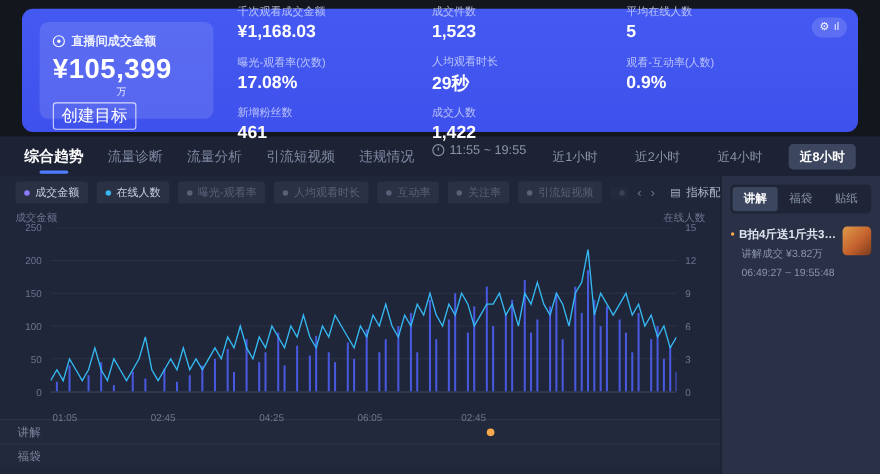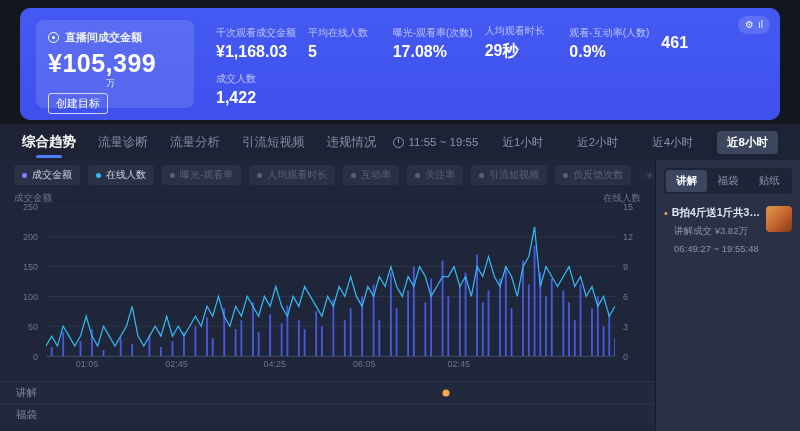--- a/index.html
+++ b/index.html
@@ -13,39 +13,39 @@
     border-radius:10px; height:112px; display:flex; align-items:center; padding:12px 16px; gap:18px; }
   .primary-card { background:rgba(255,255,255,0.12); border-radius:8px; width:158px; height:88px;
     padding:10px 12px 8px; display:flex; flex-direction:column; }
   .primary-head { display:flex; align-items:center; gap:6px; color:#eef1ff; font-size:11px; font-weight:700; }
   .target-icon { width:11px; height:11px; border:1.5px solid #fff; border-radius:50%;
     display:inline-flex; align-items:center; justify-content:center; }
   .target-icon::after { content:""; width:3px; height:3px; background:#fff; border-radius:50%; }
   .primary-value { color:#fff; font-size:25px; font-weight:800; letter-spacing:0.5px; margin-top:4px; }
   .primary-unit { color:rgba(255,255,255,0.85); font-size:9px; margin:-1px 0 0 58px; }
   .goal-btn { margin-top:3px; align-self:flex-start; border:1px solid rgba(255,255,255,0.75);
-    color:#fff; font-size:11px; padding:2px 7px; border-radius:3px; background:transparent; cursor:pointer; }
-  .metrics-grid { flex:1; display:grid; grid-template-columns:repeat(6,1fr); grid-template-rows:1fr 1fr;
+    color:#fff; font-size:15px; padding:2px 7px; border-radius:3px; background:transparent; cursor:pointer; }
+  .metrics-grid { flex:1; display:grid; grid-template-columns:repeat(3,1fr); grid-template-rows:1fr 1fr;
     column-gap:12px; row-gap:8px; padding:4px 30px 0 4px; }
   .metric { display:flex; flex-direction:column; justify-content:center; gap:3px; white-space:nowrap; }
   .metric .m-label { color:rgba(223,229,255,0.75); font-size:10px; }
   .metric .m-value { color:#fff; font-size:16px; font-weight:800; }
   .banner-actions { position:absolute; top:8px; right:10px; display:flex; gap:4px;
     background:rgba(255,255,255,0.14); border-radius:10px; padding:2px 7px; }
   .banner-actions .ba { color:#eef1ff; font-size:10px; cursor:pointer; line-height:14px; }
 
   
   .main-zone { flex:1; background:#1d2334; display:flex; flex-direction:column; }
   .header-row { height:36px; display:flex; align-items:center; padding:0 22px; gap:11px; }
   .main-tabs { display:flex; gap:22px; align-items:center; }
   .tab { color:#7f89a3; font-size:12.5px; cursor:pointer; position:relative; padding:6px 0; }
   .tab.active { color:#ffffff; font-size:13.5px; font-weight:800; }
   .tab.active::after { content:""; position:absolute; left:50%; transform:translateX(-50%);
     bottom:-1px; width:26px; height:3px; border-radius:2px; background:#4f7dff; }
-  .header-right { margin-left:auto; display:flex; align-items:center; gap:14px; }
+  .header-right { margin-left:auto; display:flex; align-items:flex-start; gap:14px; }
   .time-range { display:flex; align-items:center; gap:5px; color:#8a93a8; font-size:11.5px; }
   .clock-icon { width:11px; height:11px; border-radius:50%; border:1.3px solid #8a93a8; position:relative; }
   .clock-icon::after { content:""; position:absolute; left:4px; top:1.5px; width:1.2px; height:3.5px; background:#8a93a8; }
   .range-btn { color:#8a93a8; font-size:11.5px; padding:4px 10px; border-radius:4px; cursor:pointer; }
   .range-btn.active { background:#3c465e; color:#fff; font-weight:700; }
 
   .body-row { flex:1; display:flex; min-height:0; }
   .chart-panel { flex:1; min-width:0; display:flex; flex-direction:column; background:#202639; }
   .side-panel { width:145px; background:#2a3147; border-left:1px solid #161b28; padding:8px 8px; }
 
@@ -65,21 +65,21 @@
   .chart-wrap { padding:2px 12px 0; }
   .axis-titles { display:flex; justify-content:space-between; color:#6b7590; font-size:9.5px; padding:2px 2px; }
   .plot-grid { display:grid; grid-template-columns:34px 1fr 28px; }
   .y-gutter { position:relative; height:150px; }
   .y-gutter span { position:absolute; font-size:9px; color:#6b7590; transform:translateY(-50%); }
   .y-left span { right:8px; }
   .y-right span { left:8px; }
   .plot { position:relative; height:150px; border-bottom:1px solid #3a425c; }
   .plot svg { width:100%; height:100%; display:block; }
   .x-axis { grid-column:2; position:relative; height:14px; }
-  .x-axis span { position:absolute; top:2px; font-size:9px; color:#6b7590; transform:translateX(-50%);margin-left:28px; }
+  .x-axis span { position:absolute; top:18px; font-size:9px; color:#6b7590; transform:translateX(-50%); }
 
   
   .marker-rows { margin-top:10px; }
   .marker-row { position:relative; height:22px; display:flex; align-items:center;
     border-top:1px solid rgba(255,255,255,0.05); background:rgba(255,255,255,0.015); }
   .marker-row .mr-label { color:#7c86a0; font-size:10.5px; padding-left:16px; }
   .marker-track { position:absolute; left:46px; right:40px; top:0; bottom:0; }
   .marker-track i { position:absolute; top:50%; transform:translate(-50%,-50%);
     width:7px; height:7px; border-radius:50%; background:#f7a84c; }
 
@@ -111,36 +111,41 @@
         <div class="primary-value">¥105,399</div>
         <div class="primary-unit">万</div>
         <button class="goal-btn">创建目标</button>
       </div>
       <div class="metrics-grid">
         <div class="metric">
           <span class="m-label">千次观看成交金额</span>
           <span class="m-value">¥1,168.03</span>
         </div>
         <div class="metric">
+          <span class="m-label">成交件数</span>
+          <span class="m-value">1,523</span>
+        </div>
+        <div class="metric">
           <span class="m-label">平均在线人数</span>
           <span class="m-value">5</span>
         </div>
         <div class="metric">
           <span class="m-label">曝光-观看率(次数)</span>
           <span class="m-value">17.08%</span>
         </div>
         <div class="metric">
           <span class="m-label">人均观看时长</span>
           <span class="m-value">29秒</span>
         </div>
         <div class="metric">
           <span class="m-label">观看-互动率(人数)</span>
           <span class="m-value">0.9%</span>
         </div>
         <div class="metric">
+          <span class="m-label">新增粉丝数</span>
           <span class="m-value">461</span>
         </div>
         <div class="metric">
           <span class="m-label">成交人数</span>
           <span class="m-value">1,422</span>
         </div>
       </div>
       <div class="banner-actions">
         <span class="ba">⚙</span>
         <span class="ba">ıl</span>
@@ -194,24 +199,20 @@
               <i class="dot" style="background: rgb(89, 97, 121);"></i>
               <span>互动率</span>
             </span>
           <span class="chip">
               <i class="dot" style="background: rgb(89, 97, 121);"></i>
               <span>关注率</span>
             </span>
           <span class="chip">
               <i class="dot" style="background: rgb(89, 97, 121);"></i>
               <span>引流短视频</span>
-            </span>
-          <span class="chip">
-              <i class="dot" style="background: rgb(89, 97, 121);"></i>
-              <span>负反馈次数</span>
             </span>
           <span class="chip faded">
               <i class="dot" style="background: rgb(89, 97, 121);"></i>
             </span>
           <span class="pager">
             <span>‹</span>
             <span>›</span>
           </span>
           <span class="cfg">
             <span class="cfg-icon">▤</span>

